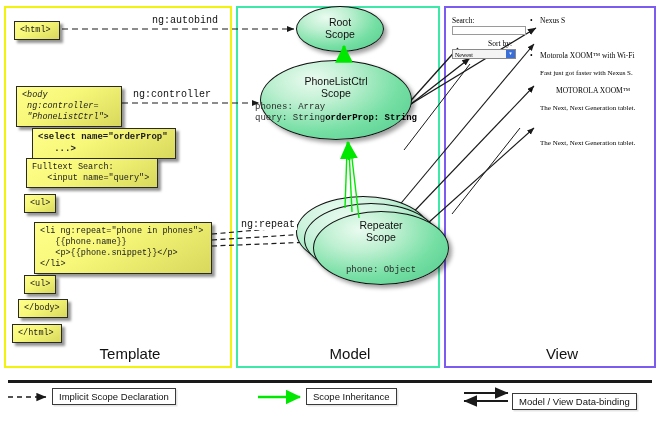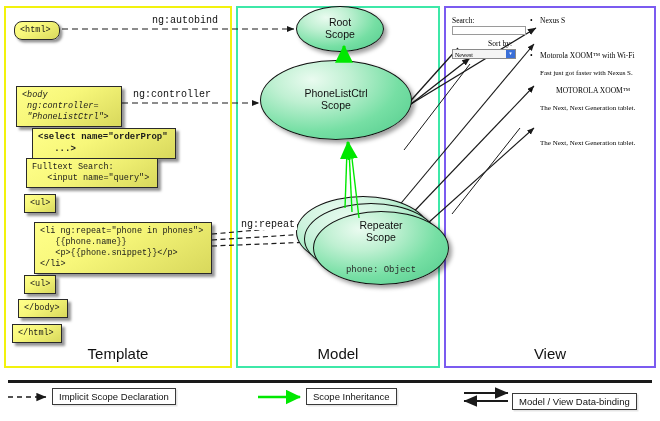--- a/index.html
+++ b/index.html
@@ -5,21 +5,21 @@
   html,body{margin:0;padding:0;background:#fff;}
   body{width:660px;height:421px;font-family:"Liberation Sans",sans-serif;overflow:hidden;}
   #stage{position:relative;width:660px;height:421px;background:#fff;}
 
   
   .panel{position:absolute;background:#fff;box-sizing:border-box;}
   #panel-template{left:4px;top:6px;width:228px;height:362px;border:2px solid #f2f20d;}
   #panel-model{left:236px;top:6px;width:204px;height:362px;border:2px solid #3de8a8;}
   #panel-view{left:444px;top:6px;width:212px;height:362px;border:2px solid #7b5bf0;}
   .panel-label{position:absolute;bottom:4px;width:100%;text-align:center;
-    font-size:15px;color:#111;font-family:"Liberation Sans",sans-serif;}
+    font-size:15px;color:#111;font-family:"Liberation Sans",sans-serif;margin-left:12px;}
 
   
   .cbox{position:absolute;box-sizing:border-box;border:1.6px solid #2a2a2a;
     background:linear-gradient(150deg,#ffff8a 0%,#f7f77a 40%,#d8d85c 100%);
     font-family:"Liberation Mono",monospace;font-size:8.5px;color:#1a1a1a;
     line-height:1.28;padding:3px 5px;white-space:pre;
     box-shadow:2.5px 2.5px 2.5px rgba(0,0,0,.42);z-index:5;}
   .cbox.bold{font-weight:bold;font-size:9px;}
 
   
@@ -105,21 +105,21 @@
     <line x1="458" y1="48" x2="388" y2="126" stroke="#1a1a1a" stroke-width="1.3" marker-end="url(#ah)"></line>
 
     <line x1="392" y1="214" x2="534" y2="44" stroke="#1a1a1a" stroke-width="1.1" marker-end="url(#ah)"></line>
     <line x1="404" y1="222" x2="534" y2="86" stroke="#1a1a1a" stroke-width="1.1" marker-end="url(#ah)"></line>
     <line x1="418" y1="232" x2="534" y2="128" stroke="#1a1a1a" stroke-width="1.1" marker-end="url(#ah)"></line>
 
     <line x1="470" y1="64" x2="404" y2="150" stroke="#1a1a1a" stroke-width="1.0"></line>
     <line x1="520" y1="128" x2="452" y2="214" stroke="#1a1a1a" stroke-width="1.0"></line>
   </svg>
 
-  <div class="cbox" style="left:14px;top:21px;width:46px;border-radius:8px;">&lt;html&gt;</div>
+  <div class="cbox" style="left:14px;top:21px;width:46px;">&lt;html&gt;</div>
 
   <div class="cbox" style="left:16px;top:86px;width:106px;font-style:italic;">&lt;body
  ng:controller=
  "PhoneListCtrl"&gt;</div>
 
   <div class="cbox bold" style="left:32px;top:128px;width:144px;">&lt;select name="orderProp"
    ...&gt;</div>
 
   <div class="cbox" style="left:26px;top:158px;width:132px;">Fulltext Search:
    &lt;input name="query"&gt;</div>
@@ -142,20 +142,22 @@
   <div class="elabel" style="left:239px;top:219px;">ng:repeat</div>
 
   <div class="ell" style="left:296px;top:6px;width:88px;height:46px;">
     <div class="ttl">Root</div>
     <div class="ttl">Scope</div>
   </div>
 
   <div class="ell" style="left:260px;top:60px;width:152px;height:80px;">
     <div class="ttl">PhoneListCtrl</div>
     <div class="ttl">Scope</div>
+    <div class="props"><span>phones: Array
+query: String</span><b>orderProp: String</b></div>
   </div>
 
   <div class="ell-back" style="left:296px;top:196px;width:134px;height:72px;z-index:5;"></div>
   <div class="ell-back" style="left:304px;top:203px;width:134px;height:72px;z-index:5;"></div>
   <div class="ell" style="left:313px;top:211px;width:136px;height:74px;">
     <div class="ttl">Repeater</div>
     <div class="ttl">Scope</div>
     <div class="props" style="margin-top:21px;">phone: Object</div>
   </div>
 

